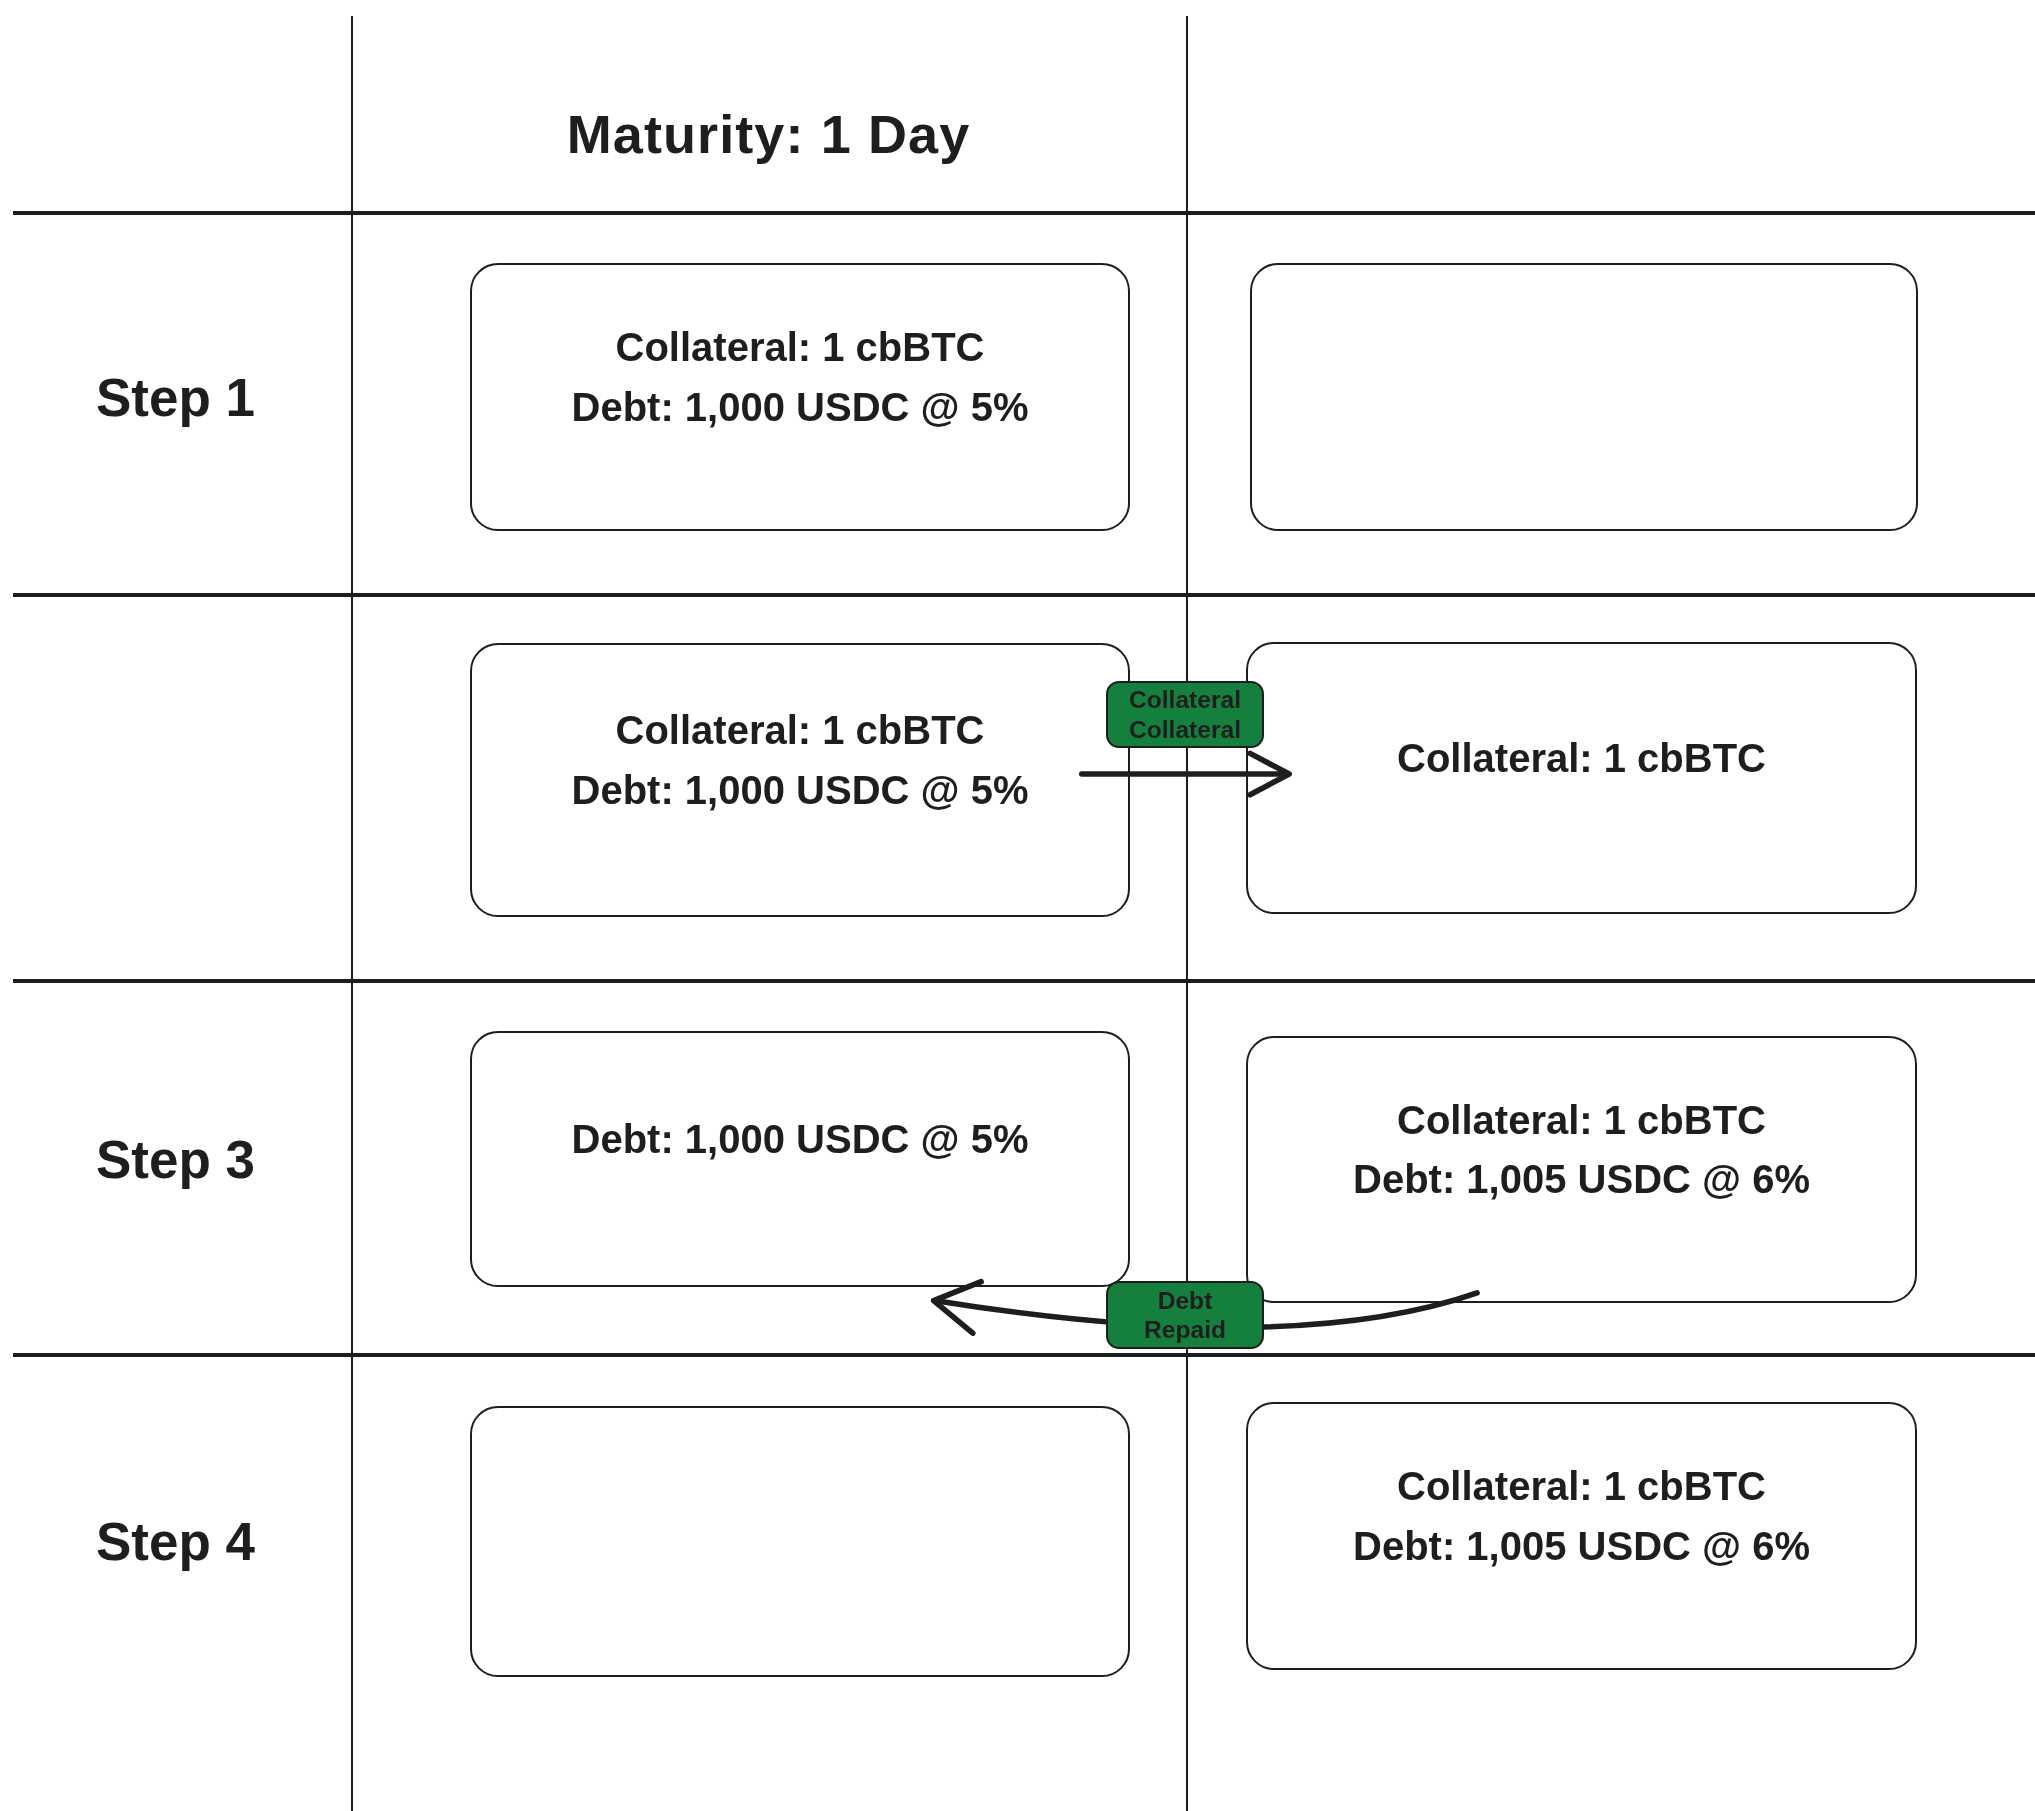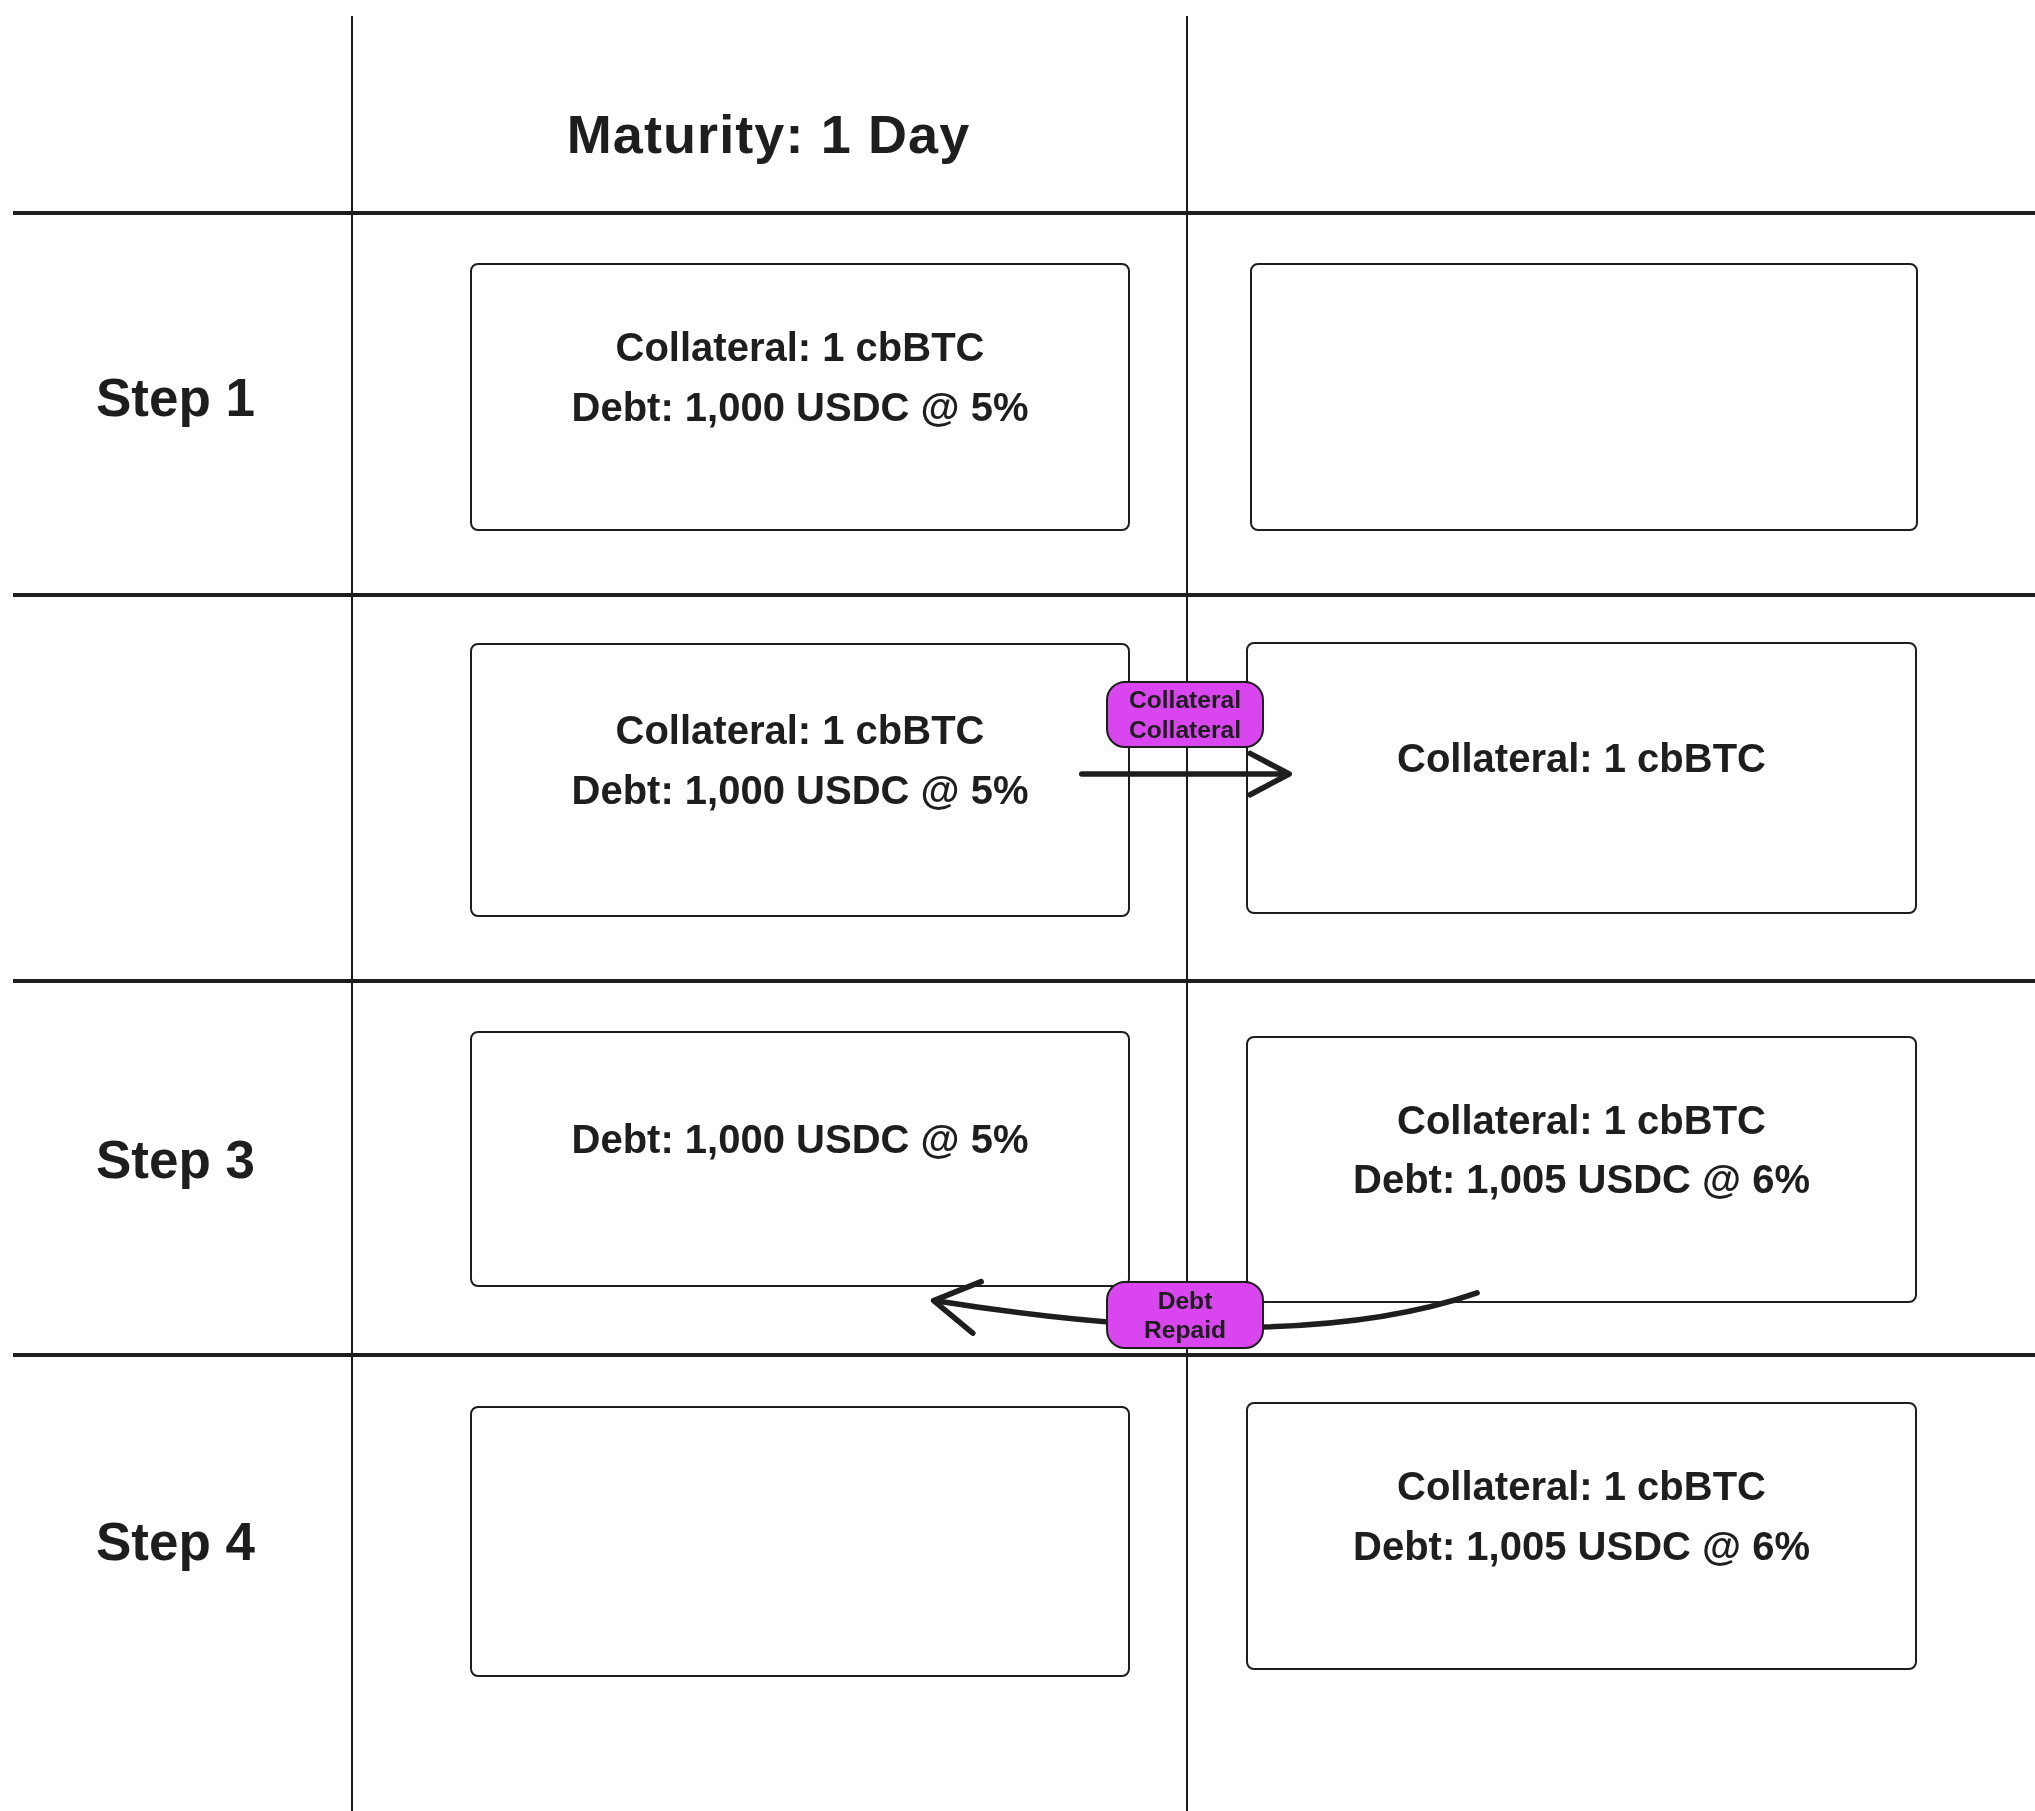--- a/index.html
+++ b/index.html
@@ -32,42 +32,42 @@
     font-size:53px;font-weight:bold;white-space:nowrap;
   }
   .sl-1{top:263px;height:268px;}
   .sl-2{top:643px;height:274px;}
   .sl-3{top:1031px;height:256px;}
   .sl-4{top:1406px;height:271px;}
 
   
   .node{
     position:absolute;z-index:2;box-sizing:border-box;
-    border:2.8px solid var(--ink,#1e1e1e);border-radius:8px;background:#ffffff;
+    border:2.8px solid var(--ink,#1e1e1e);border-radius:28px;background:#ffffff;
     display:flex;flex-direction:column;align-items:center;justify-content:center;
     padding:0 22.4px 39px 22.4px;text-align:center;
     font-size:40px;font-weight:bold;line-height:1.48;white-space:nowrap;
   }
   .b-s1c1{left:470px;top:263px;width:660px;height:268px;}
   .b-s1c2{left:1250px;top:263px;width:668px;height:268px;}
   .b-s2c1{left:470px;top:643px;width:660px;height:274px;}
   .b-s2c2{left:1246px;top:642px;width:671px;height:272px;}
   .b-s3c1{left:470px;top:1031px;width:660px;height:256px;}
   .b-s3c2{left:1246px;top:1036px;width:671px;height:267px;}
   .b-s4c1{left:470px;top:1406px;width:660px;height:271px;}
   .b-s4c2{left:1246px;top:1402px;width:671px;height:268px;}
 
   
   .arrow-layer{position:absolute;left:0;top:0;width:2035px;height:1812px;z-index:3;pointer-events:none;}
   .arrow{stroke:var(--ink,#1e1e1e);fill:none;stroke-width:10;stroke-linecap:round;stroke-linejoin:round;}
 
   
   .mini-label{
     position:absolute;z-index:4;box-sizing:border-box;
-    background:#d946ef;border:2.2px solid var(--ink,#1e1e1e);border-radius:19px;
+    background:#15803d;border:2.2px solid var(--ink,#1e1e1e);border-radius:13px;
     display:flex;flex-direction:column;align-items:center;justify-content:center;
     font-size:24.6px;font-weight:bold;line-height:1.2;text-align:center;white-space:nowrap;
   }
   .transfer-label{left:1106px;top:681px;width:158px;height:67px;}
   .repaid-label{left:1106px;top:1281px;width:158px;height:68px;}
 </style>
 </head>
 <body>
 
 <div class="canvas">

